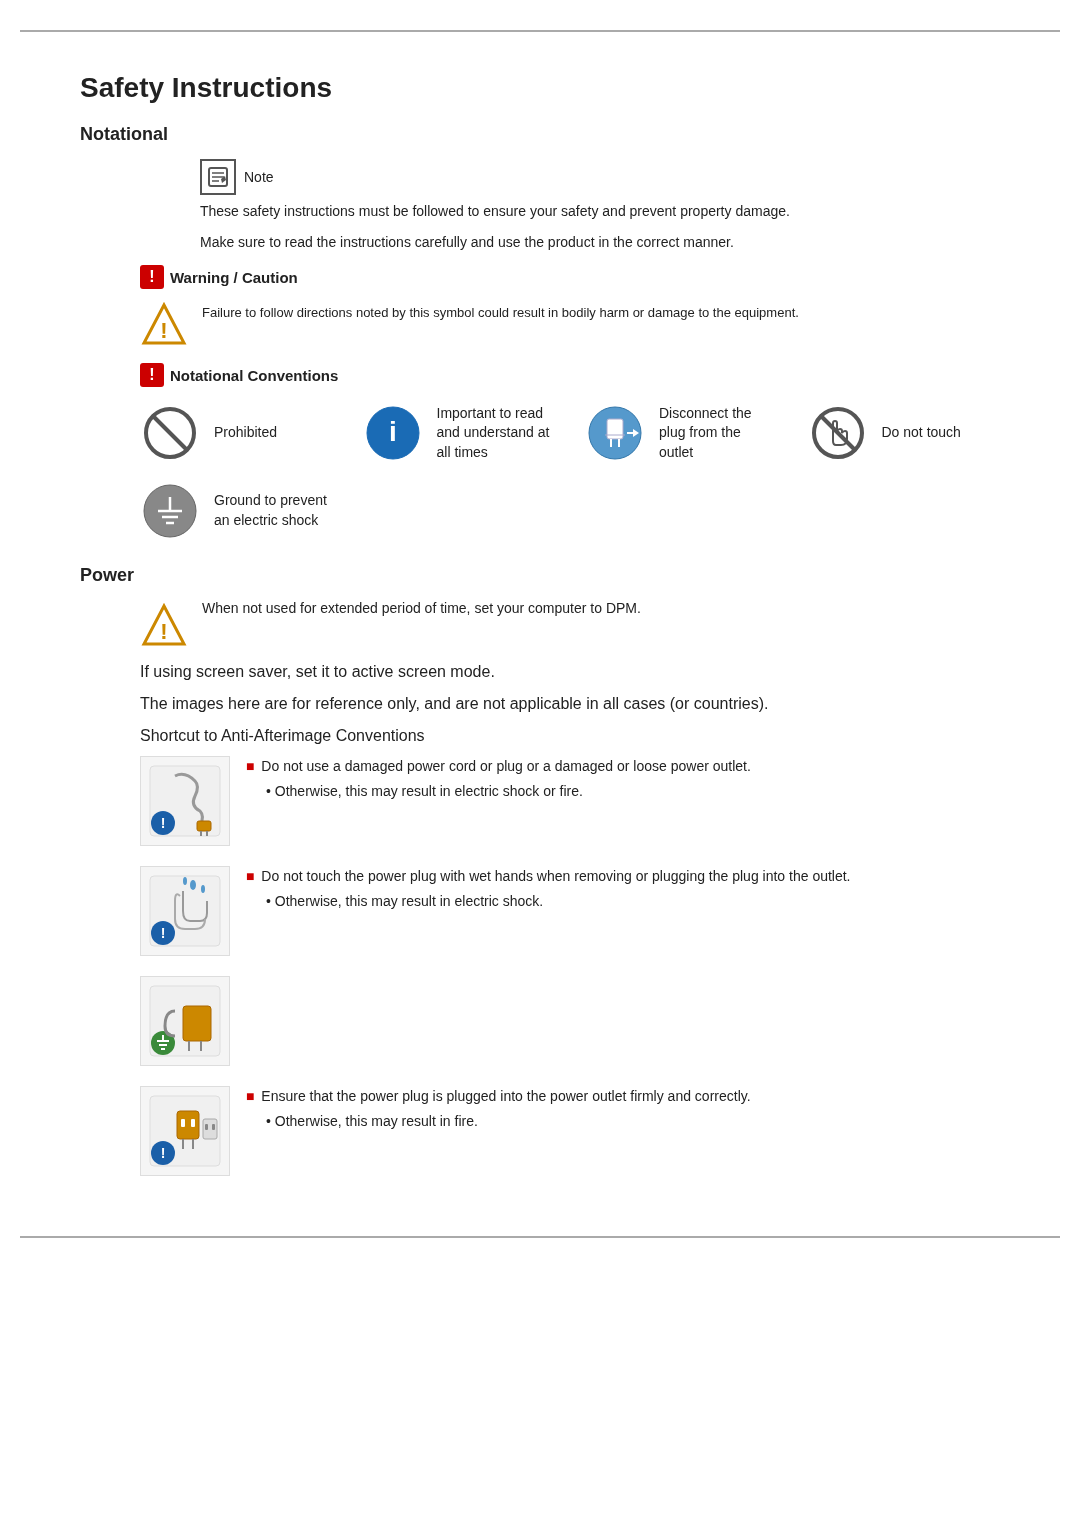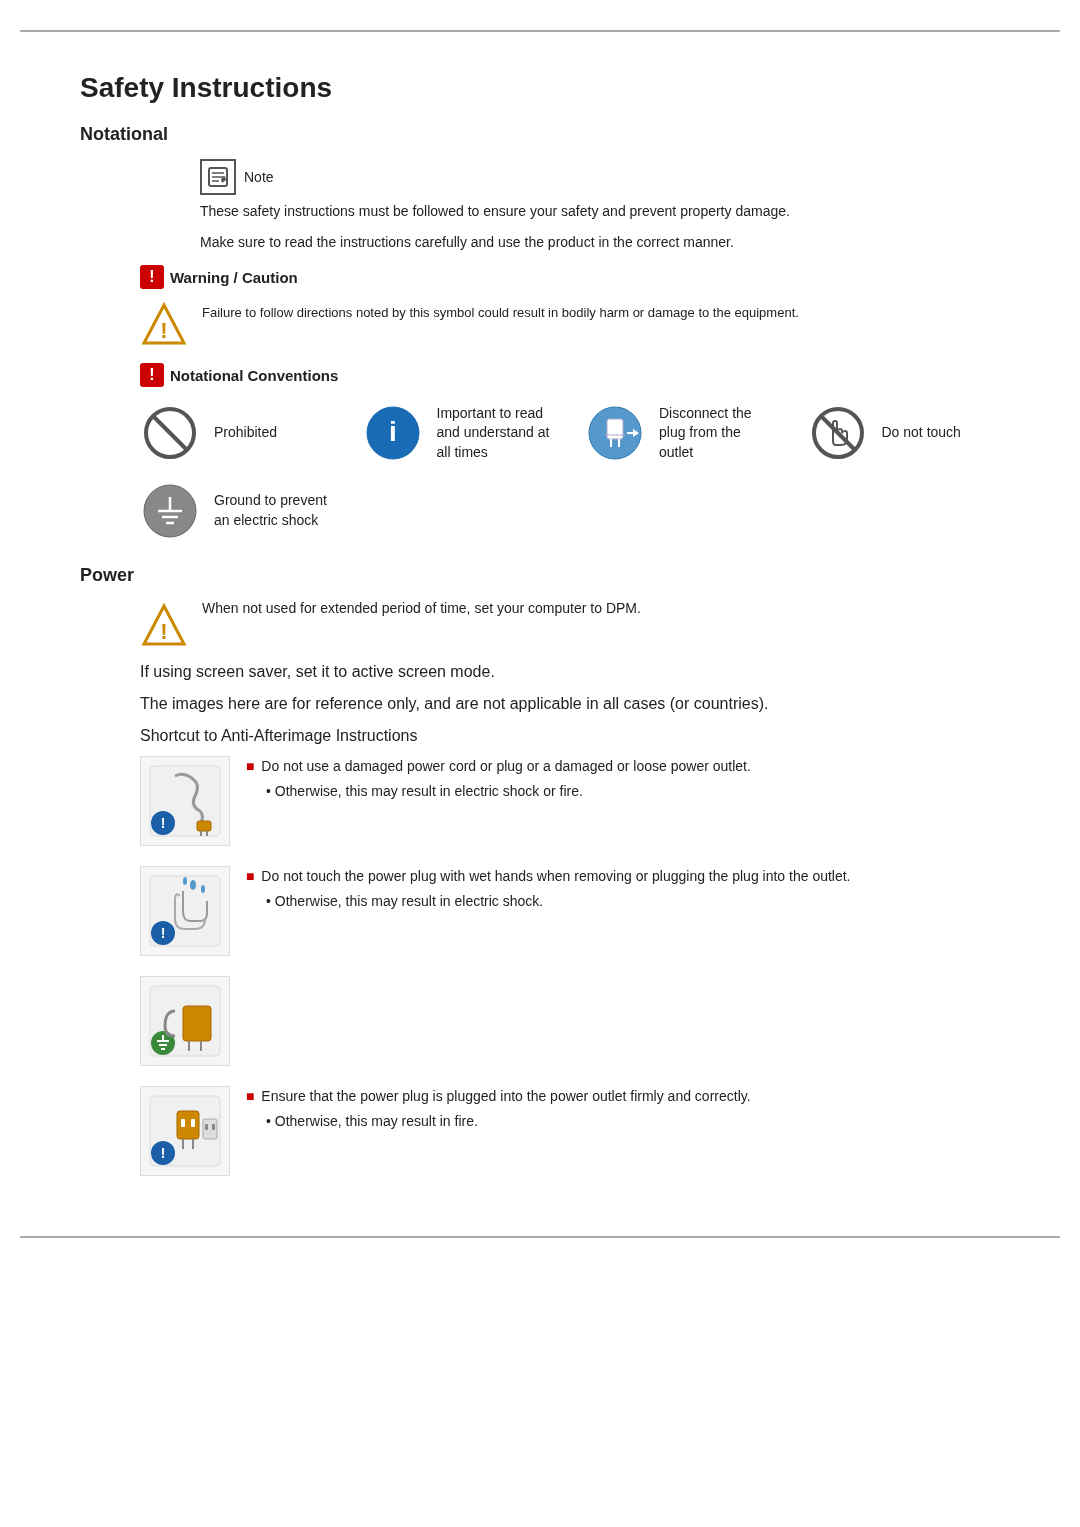--- a/index.html
+++ b/index.html
@@ -332,21 +332,21 @@
         <svg class="tri-svg" width="48" height="48" viewBox="0 0 48 48">
           <polygon points="24,4 44,42 4,42" fill="none" stroke="#cc8800" stroke-width="3"></polygon>
           <text x="24" y="37" text-anchor="middle" font-size="22" font-weight="bold" fill="#cc8800">!</text>
         </svg>
       </div>
       <div class="warn-text">When not used for extended period of time, set your computer to DPM.</div>
     </div>
 
     <p class="simple-text">If using screen saver, set it to active screen mode.</p>
     <p class="simple-text">The images here are for reference only, and are not applicable in all cases (or countries).</p>
-    <p class="simple-text">Shortcut to Anti-Afterimage Instructions</p>
+    <p class="simple-text">Shortcut to Anti-Afterimage Conventions</p>
 
     <div class="power-items">
 
       <div class="power-item-block">
         <div class="power-item-image">
           <svg width="80" height="80" viewBox="0 0 80 80">
 
             <rect x="5" y="5" width="70" height="70" rx="4" fill="#f0f0f0" stroke="#ddd"></rect>
 
             <circle cx="18" cy="62" r="12" fill="#1a5fa8"></circle>

